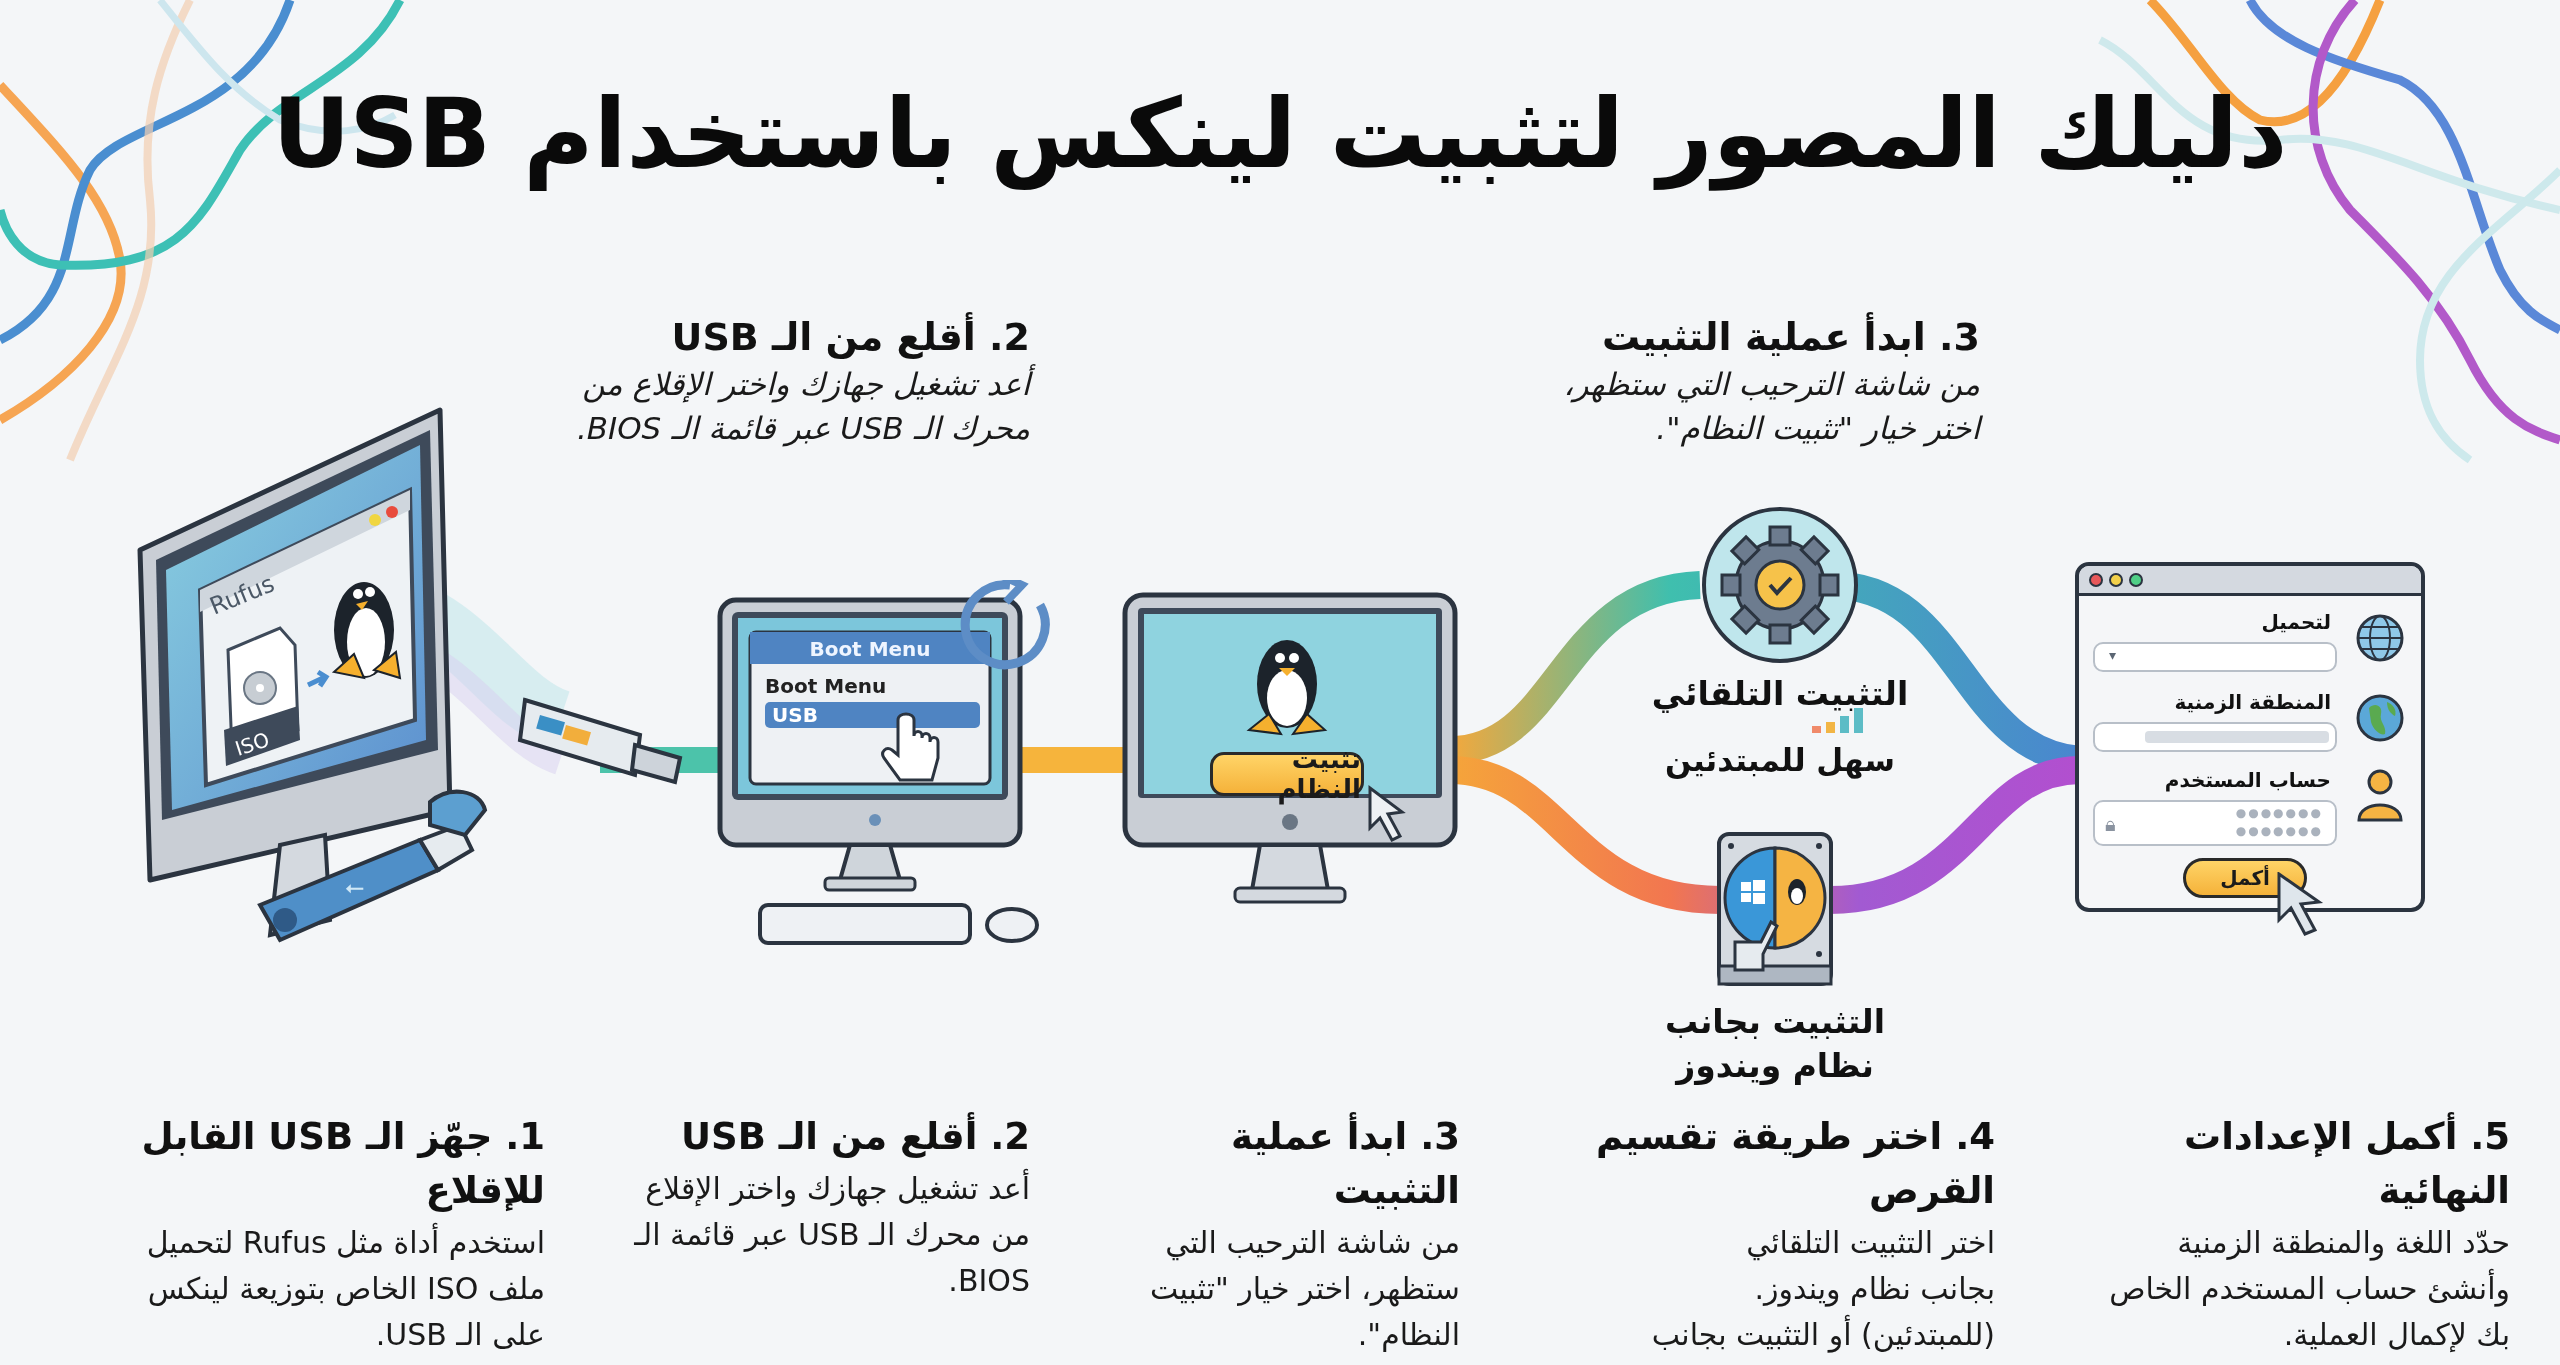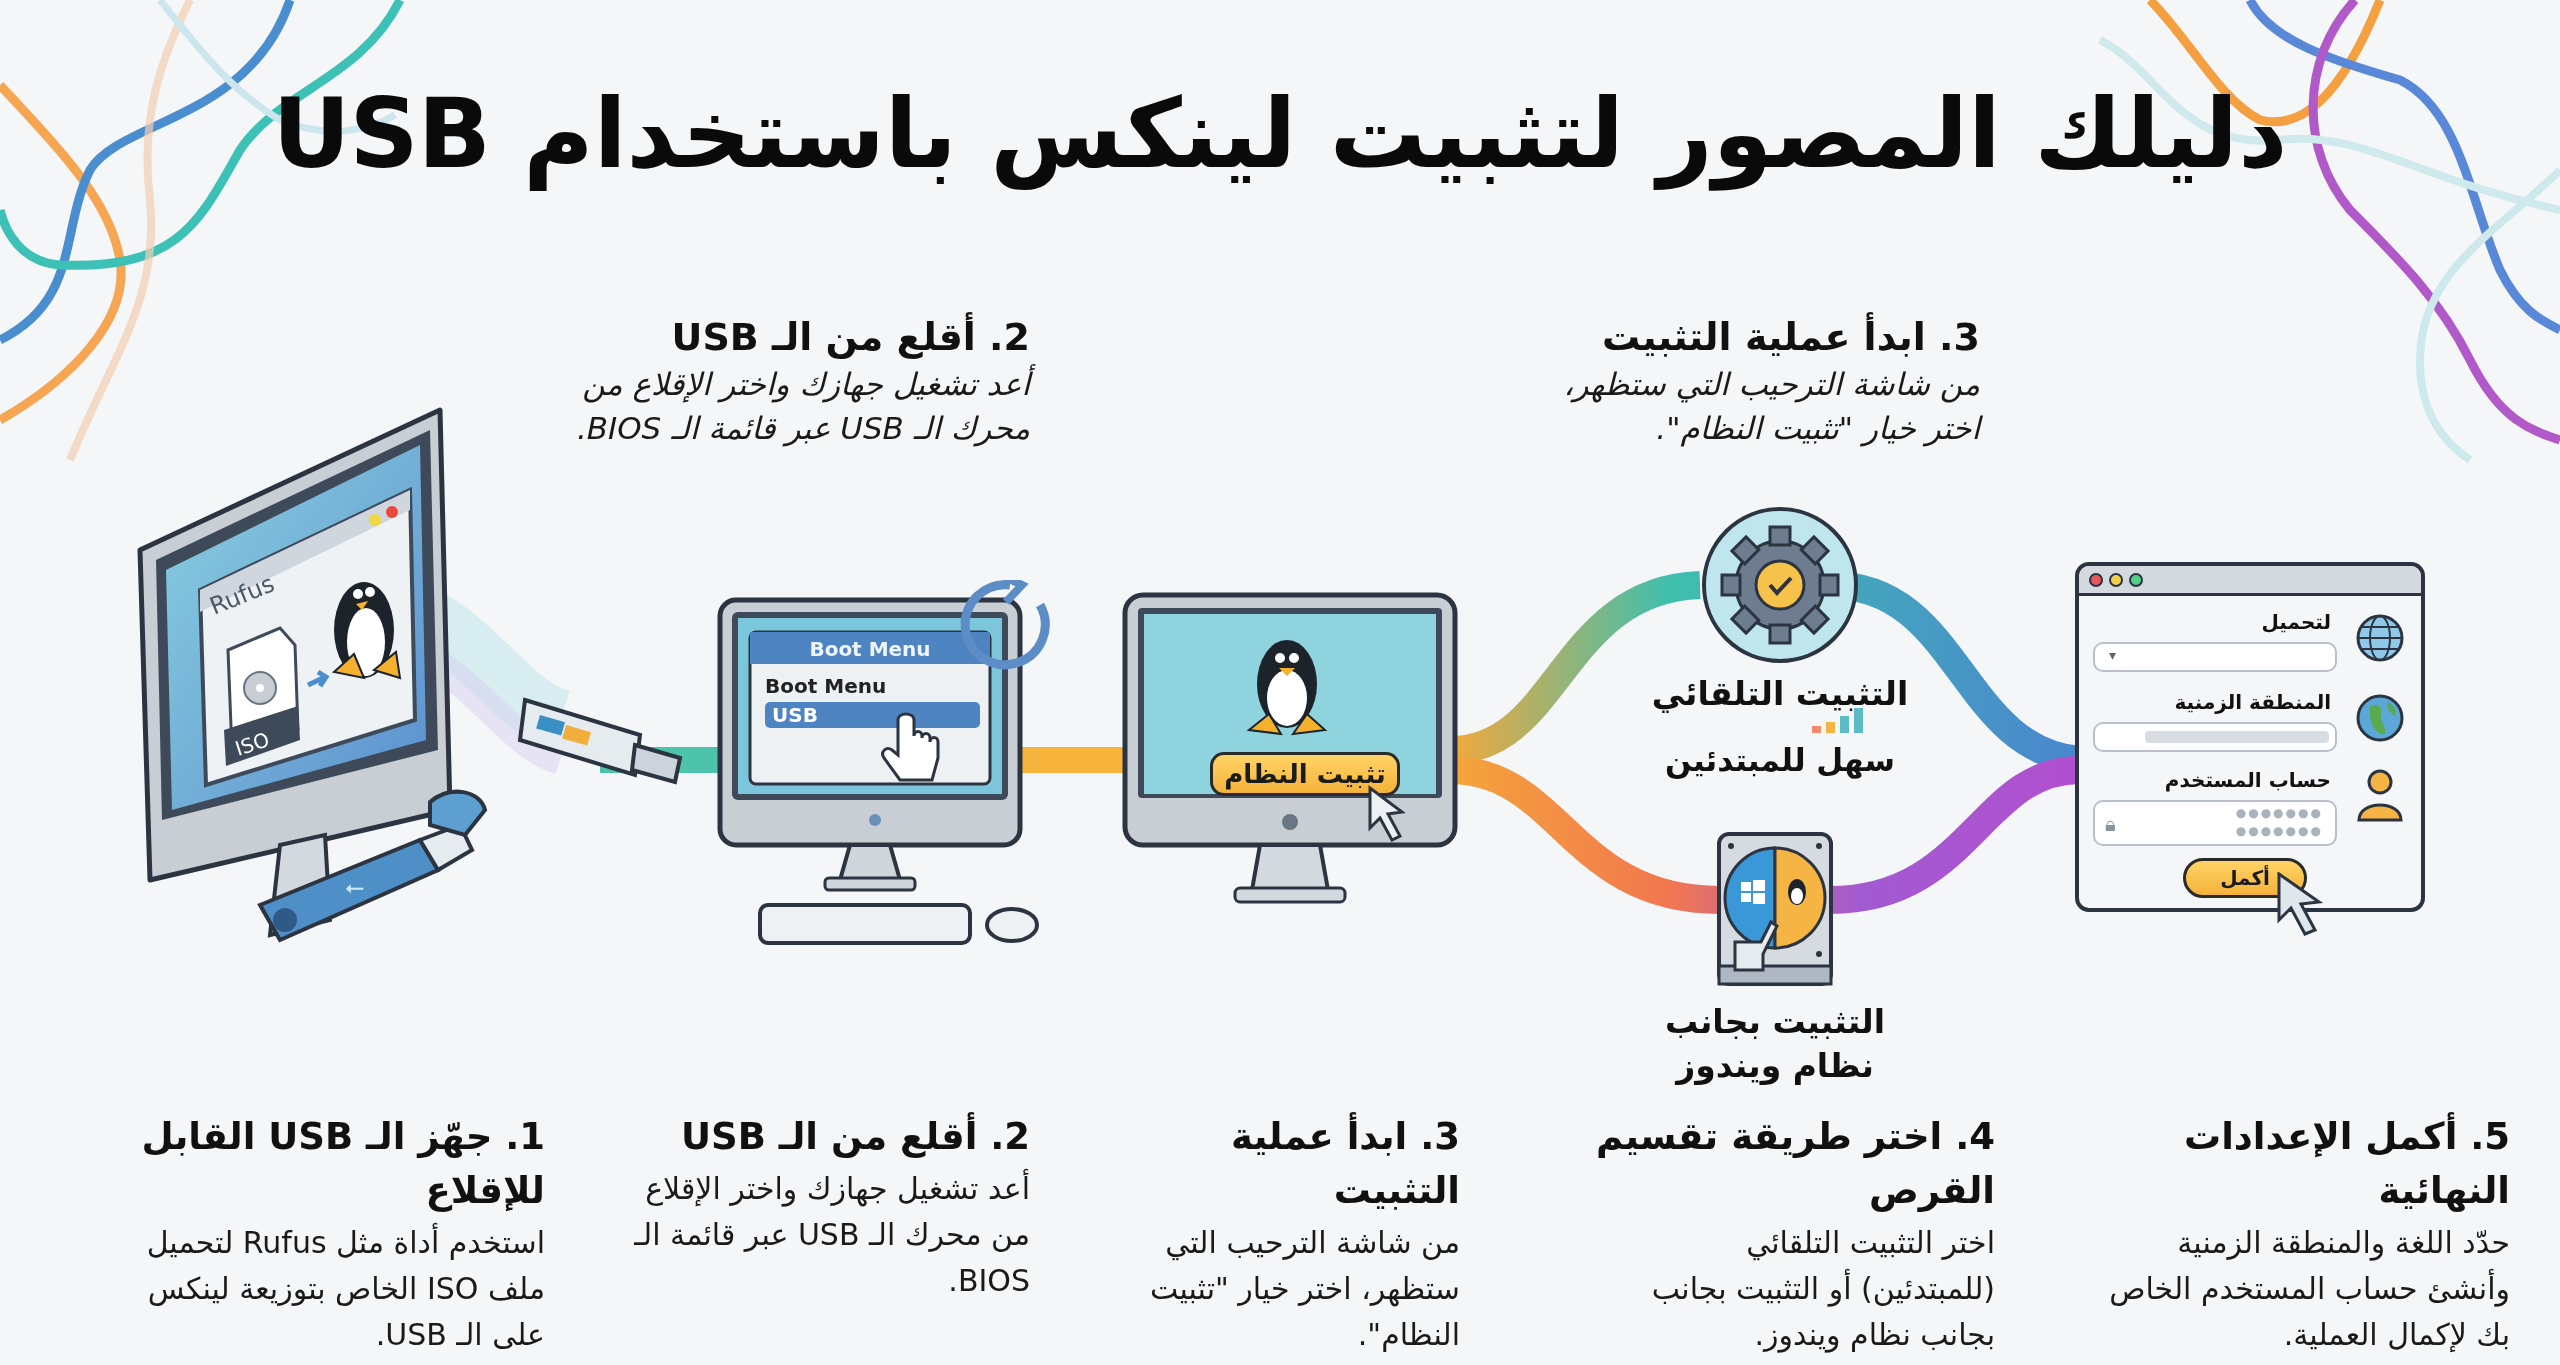--- a/index.html
+++ b/index.html
@@ -186,21 +186,21 @@
     <g transform="translate(135,40)">
       <ellipse cx="32" cy="54" rx="30" ry="44" fill="#1c232b"></ellipse>
       <ellipse cx="32" cy="68" rx="20" ry="28" fill="#fff"></ellipse>
       <circle cx="25" cy="28" r="5" fill="#fff"></circle>
         <circle cx="39" cy="28" r="5" fill="#fff"></circle>
       <path d="M24,38 L40,38 L32,46 Z" fill="#f5b02e"></path>
       <path d="M-6,100 L14,84 L26,104 Z" fill="#f5b02e" stroke="#1c232b" stroke-width="2"></path>
       <path d="M38,104 L52,84 L70,100 Z" fill="#f5b02e" stroke="#1c232b" stroke-width="2"></path>
     </g>
   </svg>
-  <div class="btn-yellow rtl" style="left:90px; top:162px; width:190px; height:44px; font-size:26px;">تثبيت النظام</div>
+  <div class="btn-yellow rtl" style="left:90px; top:162px; width:154px; height:44px; font-size:26px;">تثبيت النظام</div>
   <svg width="340" height="330" viewBox="0 0 340 330" style="position:absolute; left:0; top:0;">
     <path d="M250,198 L250,238 L260,228 L272,250 L280,246 L268,224 L282,222 Z" fill="#eef1f4" stroke="#2b3440" stroke-width="3"></path>
     <circle cx="170" cy="232" r="8" fill="#6a7684"></circle>
     <polygon points="140,255 200,255 208,300 132,300" fill="#d4d9df" stroke="#2b3440" stroke-width="4"></polygon>
     <rect x="115" y="298" width="110" height="14" rx="5" fill="#d4d9df" stroke="#2b3440" stroke-width="3"></rect>
   </svg>
 </div>
 
 <div class="illus" style="left:1700px; top:505px; width:160px; height:160px;">
   <svg width="160" height="160" viewBox="0 0 160 160">
@@ -326,21 +326,21 @@
 </div>
 <div class="bottom-step rtl" style="left:1120px; width:340px;">
   <div class="step-head">3. ابدأ عملية التثبيت</div>
   <div class="step-body">من شاشة الترحيب التي</div>
   <div class="step-body">ستظهر، اختر خيار "تثبيت</div>
   <div class="step-body">النظام".</div>
 </div>
 <div class="bottom-step rtl" style="left:1515px; width:480px;">
   <div class="step-head">4. اختر طريقة تقسيم القرص</div>
   <div class="step-body" style="padding-right:0; margin-left:60px;">اختر التثبيت التلقائي</div>
+  <div class="step-body" style="margin-left:60px;">بجانب نظام ويندوز.</div>
   <div class="step-body" style="margin-left:60px;">(للمبتدئين) أو التثبيت بجانب</div>
-  <div class="step-body" style="margin-left:60px;">بجانب نظام ويندوز.</div>
 </div>
 <div class="bottom-step rtl" style="left:2050px; width:460px;">
   <div class="step-head">5. أكمل الإعدادات النهائية</div>
   <div class="step-body">حدّد اللغة والمنطقة الزمنية</div>
   <div class="step-body">وأنشئ حساب المستخدم الخاص</div>
   <div class="step-body">بك لإكمال العملية.</div>
 </div>
 
 </body></html>

